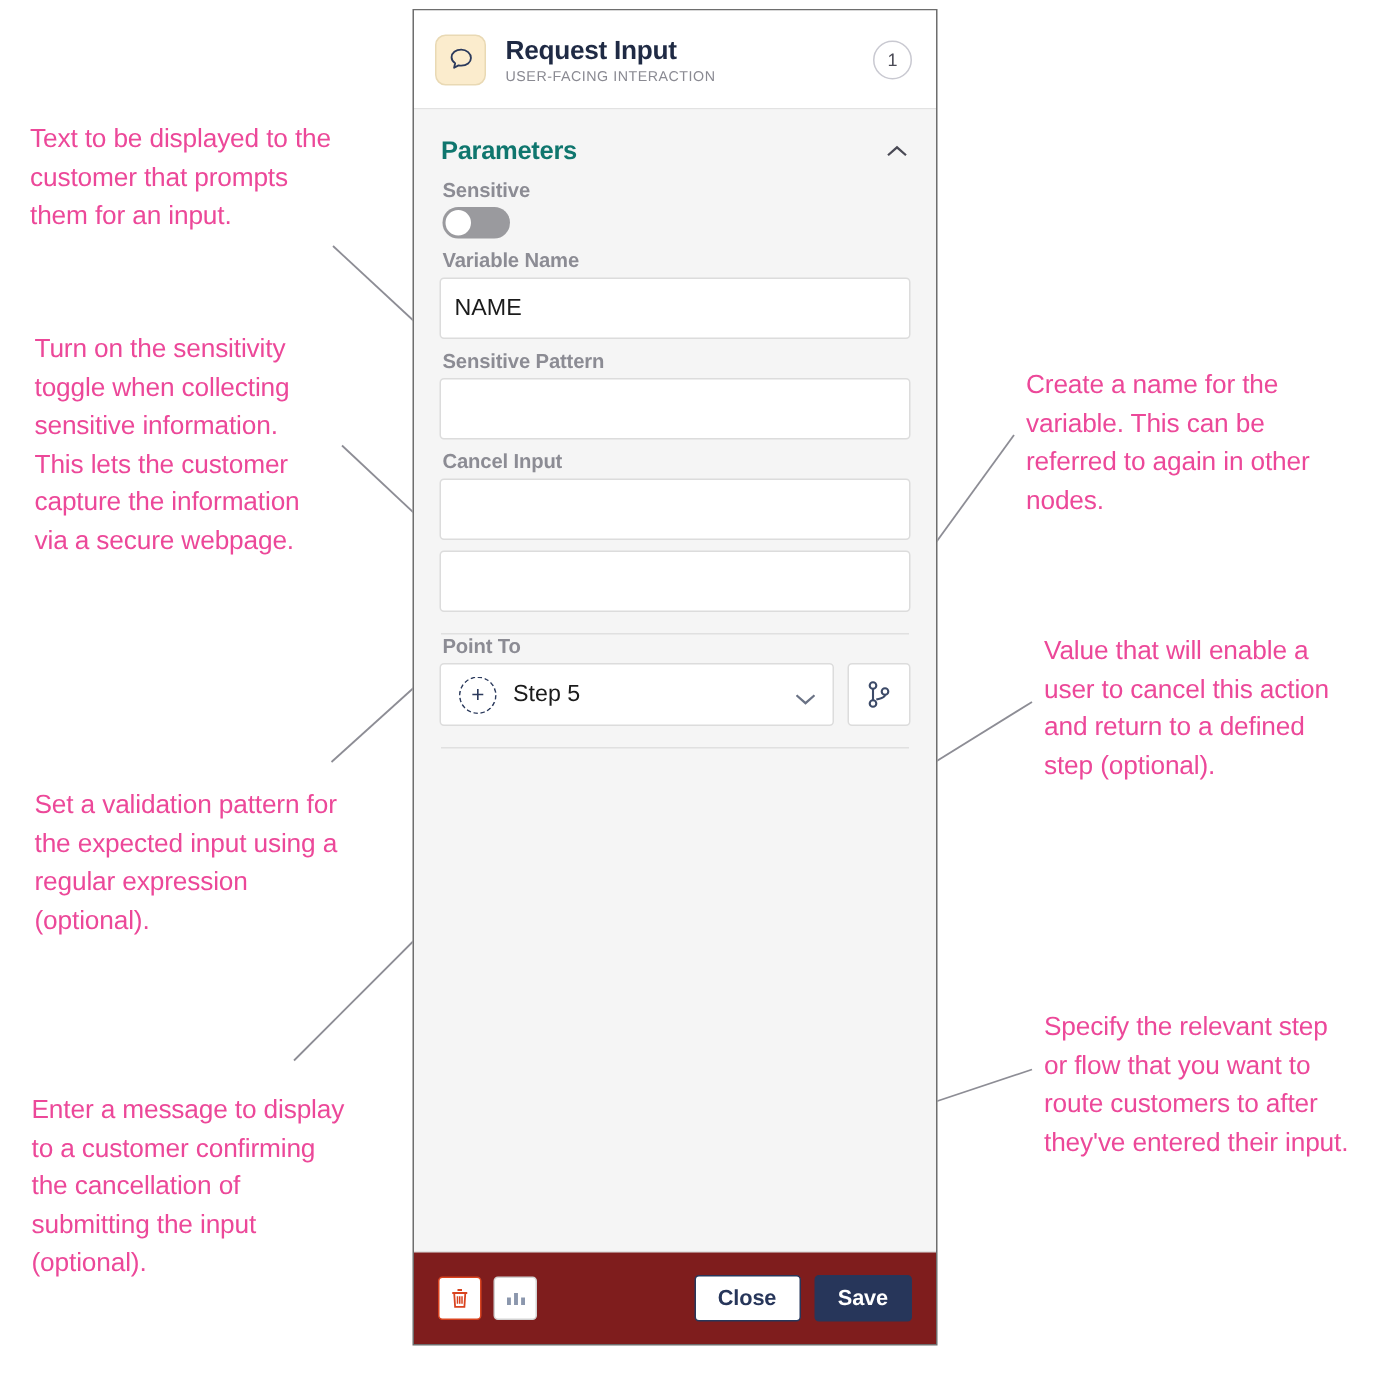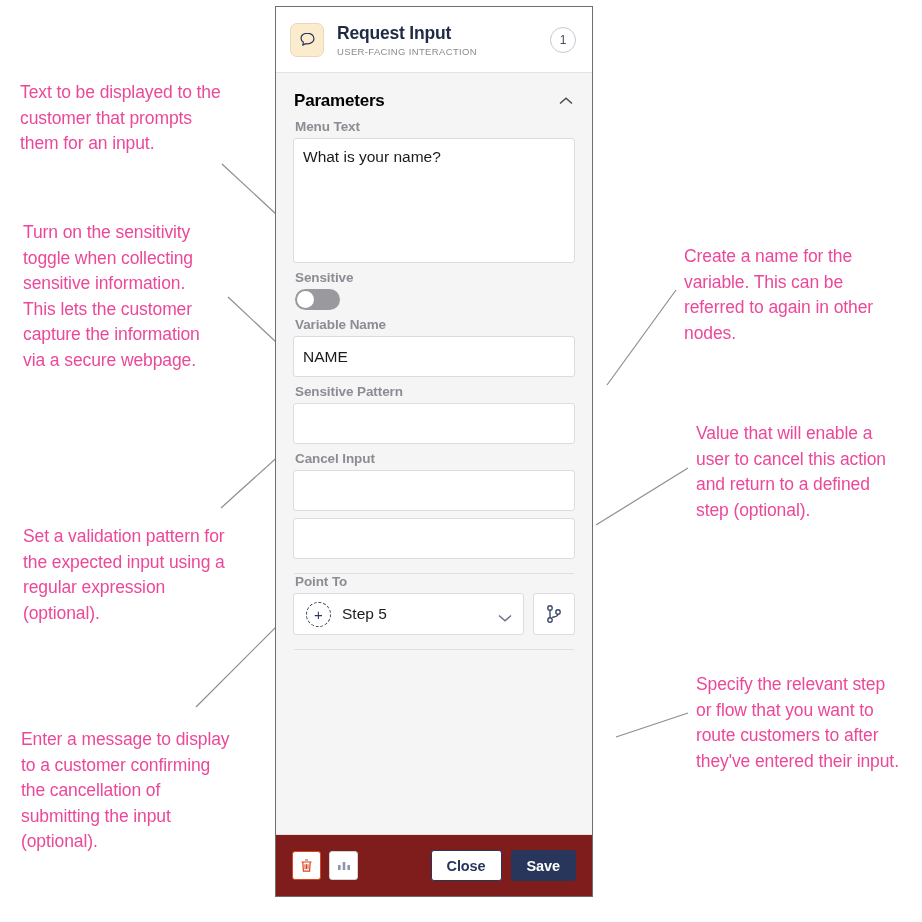--- a/index.html
+++ b/index.html
@@ -22,21 +22,21 @@
     letter-spacing: -0.1px;
     white-space: pre-line;
   }
   .leader { position: absolute; overflow: visible; pointer-events: none; }
   .leader line { stroke: #8d8d95; stroke-width: 1.2; }
 
   
   #panel {
     position: absolute;
     left: 275px; top: 6px;
-    width: 318px; height: 891px;
+    width: 350px; height: 891px;
     background: #f5f5f5;
     border: 1px solid #6e6e6e;
     display: flex; flex-direction: column;
   }
 
   
   .panel-header {
     height: 66px;
     background: #ffffff;
     border-bottom: 1px solid #e2e2e2;
@@ -74,21 +74,21 @@
   .panel-body {
     flex: 1 1 auto; overflow: hidden;
     padding: 0 17px;
     background: #f5f5f5;
   }
   .section-head {
     display: flex; align-items: center; justify-content: space-between;
     padding: 18px 1px 8px 1px;
   }
   .section-title {
-    font-size: 17px; font-weight: bold; color: #000000; letter-spacing: -0.2px;
+    font-size: 17px; font-weight: bold; color: #0f766e; letter-spacing: -0.2px;
   }
   .chev { width: 16px; height: 10px; }
   .chev svg { display: block; }
 
   .field { margin-bottom: 7px; }
   .field-label {
     font-size: 13.5px; font-weight: bold; color: #8c8c94;
     margin: 0 0 4px 2px; letter-spacing: -0.1px;
   }
   .txtinput {
@@ -240,24 +240,20 @@
 
       <div class="section-head">
         <div class="section-title">Parameters</div>
         <div class="chev">
           <svg width="16" height="10" viewBox="0 0 16 10">
             <path d="M2 7.5L8 2.2l6 5.3" fill="none" stroke="#4a4a55" stroke-width="1.5"></path>
           </svg>
         </div>
       </div>
 
-      <div class="field">
-        <div class="field-label">Menu Text</div>
-        <textarea class="txtinput tall" placeholder="" style="">What is your name?</textarea>
-      </div>
 
       <div class="field">
         <div class="field-label">Sensitive</div>
         <div class="toggle-wrap">
           <div class="toggle">
             <div class="knob"></div>
           </div>
         </div>
       </div>
 

